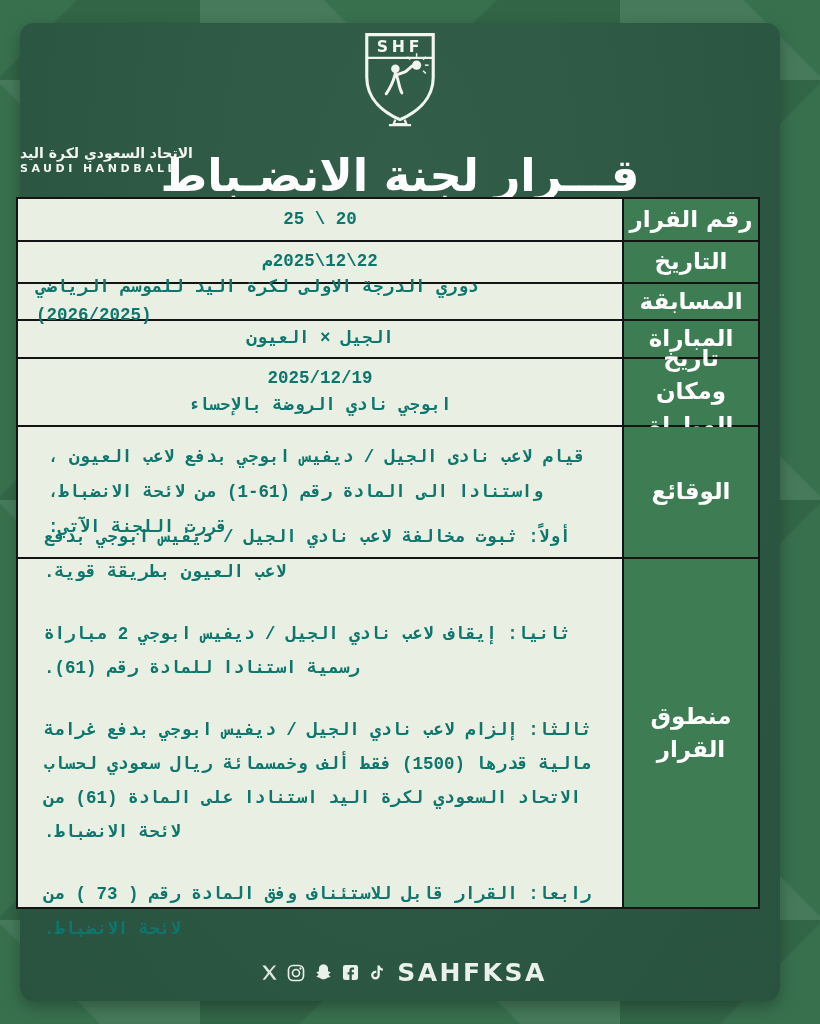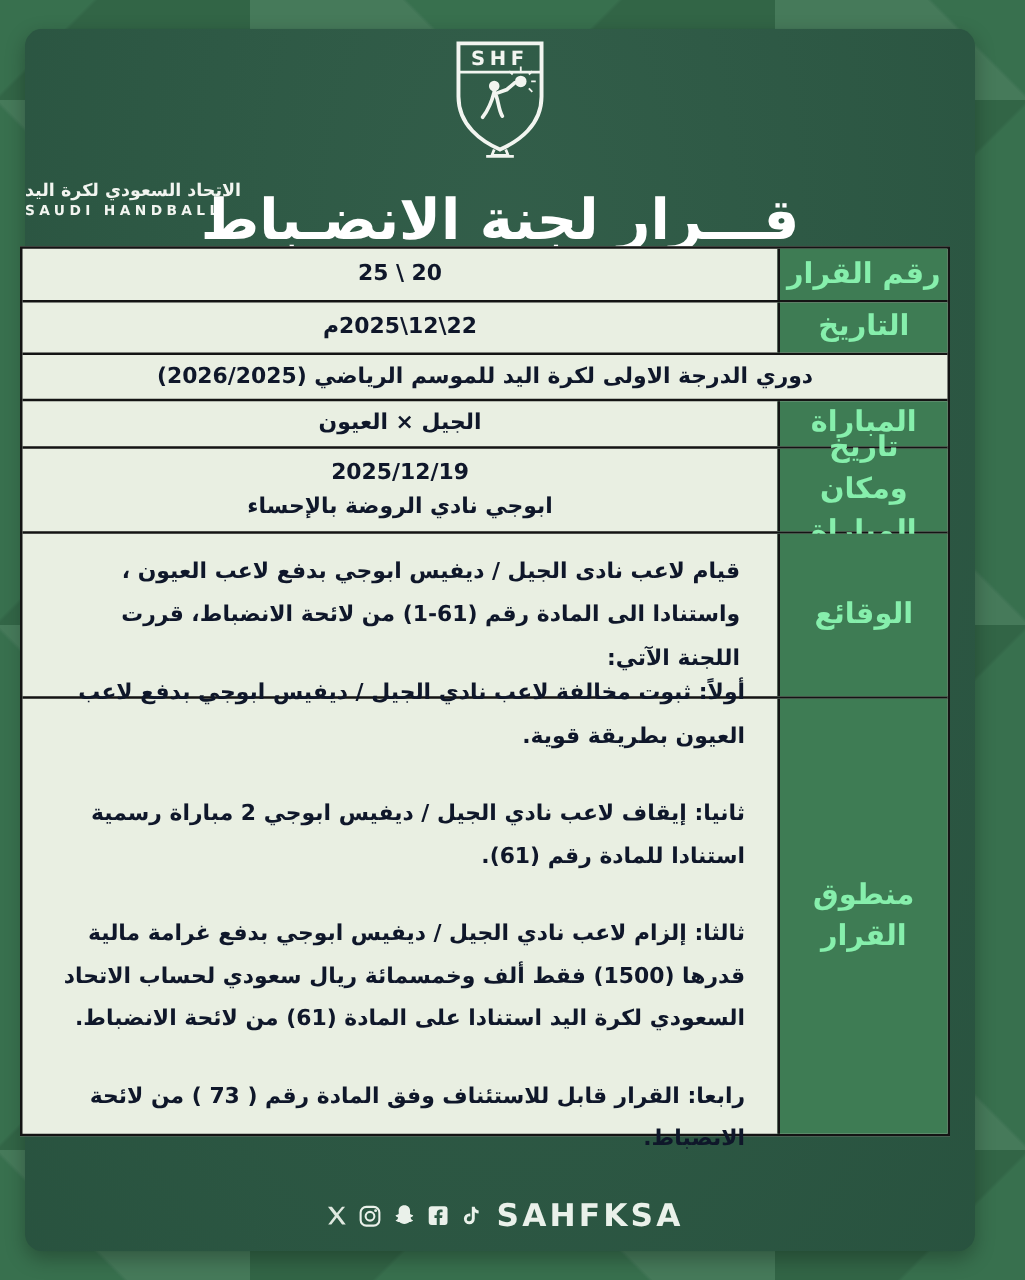--- a/index.html
+++ b/index.html
@@ -37,29 +37,29 @@
   }
   
   .dtable{
     position:absolute;right:20px;top:174px;width:744px;
     direction:rtl;border:2px solid #141414;background:#e9efe2;
     box-sizing:border-box;
   }
   .trow{display:flex;border-bottom:2px solid #141414;box-sizing:border-box;}
   .trow:last-child{border-bottom:none;}
   .tlabel{
-    flex:0 0 136px;width:136px;background:#3e7c54;color:#86efac;
+    flex:0 0 136px;width:136px;background:#3e7c54;color:#ffffff;
     display:flex;align-items:center;justify-content:center;text-align:center;
     font-weight:bold;font-size:23px;line-height:1.45;
     border-left:2px solid #141414;padding:2px 5px;box-sizing:border-box;
   }
   .tvalue{
     flex:1;display:flex;flex-direction:column;align-items:center;justify-content:center;
-    text-align:right;color:#0f172a;font-weight:bold;font-size:17.5px;
-    padding:4px 18px;box-sizing:border-box;line-height:1.55;
+    text-align:left;color:#0f766e;font-weight:bold;font-size:17.5px;
+    padding:4px 18px;box-sizing:border-box;line-height:1.55;font-family:Liberation Mono, monospace;
   }
   .r1{height:43px}.r2{height:42px}.r3{height:37px}.r4{height:38px}
   .r5{height:68px}.r6{height:132px}.r7{height:348px}
   .facts{font-size:17.5px;line-height:2.0;padding:6px 30px;}
   .clauses{gap:28px;padding:12px 26px;}
   .clause{line-height:1.95;margin:0;}
   
   .footer{
     position:absolute;bottom:14px;left:0;right:0;
     display:flex;align-items:center;justify-content:center;gap:7px;
@@ -106,20 +106,21 @@
       <div class="tlabel">رقم القرار</div>
       <div class="tvalue">20 \ 25</div>
     </div>
 
     <div class="trow r2">
       <div class="tlabel">التاريخ</div>
       <div class="tvalue">22\12\2025م</div>
     </div>
 
     <div class="trow r3">
+      <div class="tlabel">المسابقة</div>
       <div class="tvalue">دوري الدرجة الاولى لكرة اليد للموسم الرياضي (2026/2025)</div>
     </div>
 
     <div class="trow r4">
       <div class="tlabel">المباراة</div>
       <div class="tvalue">الجيل × العيون</div>
     </div>
 
     <div class="trow r5">
       <div class="tlabel">تاريخ ومكان المباراة</div>

